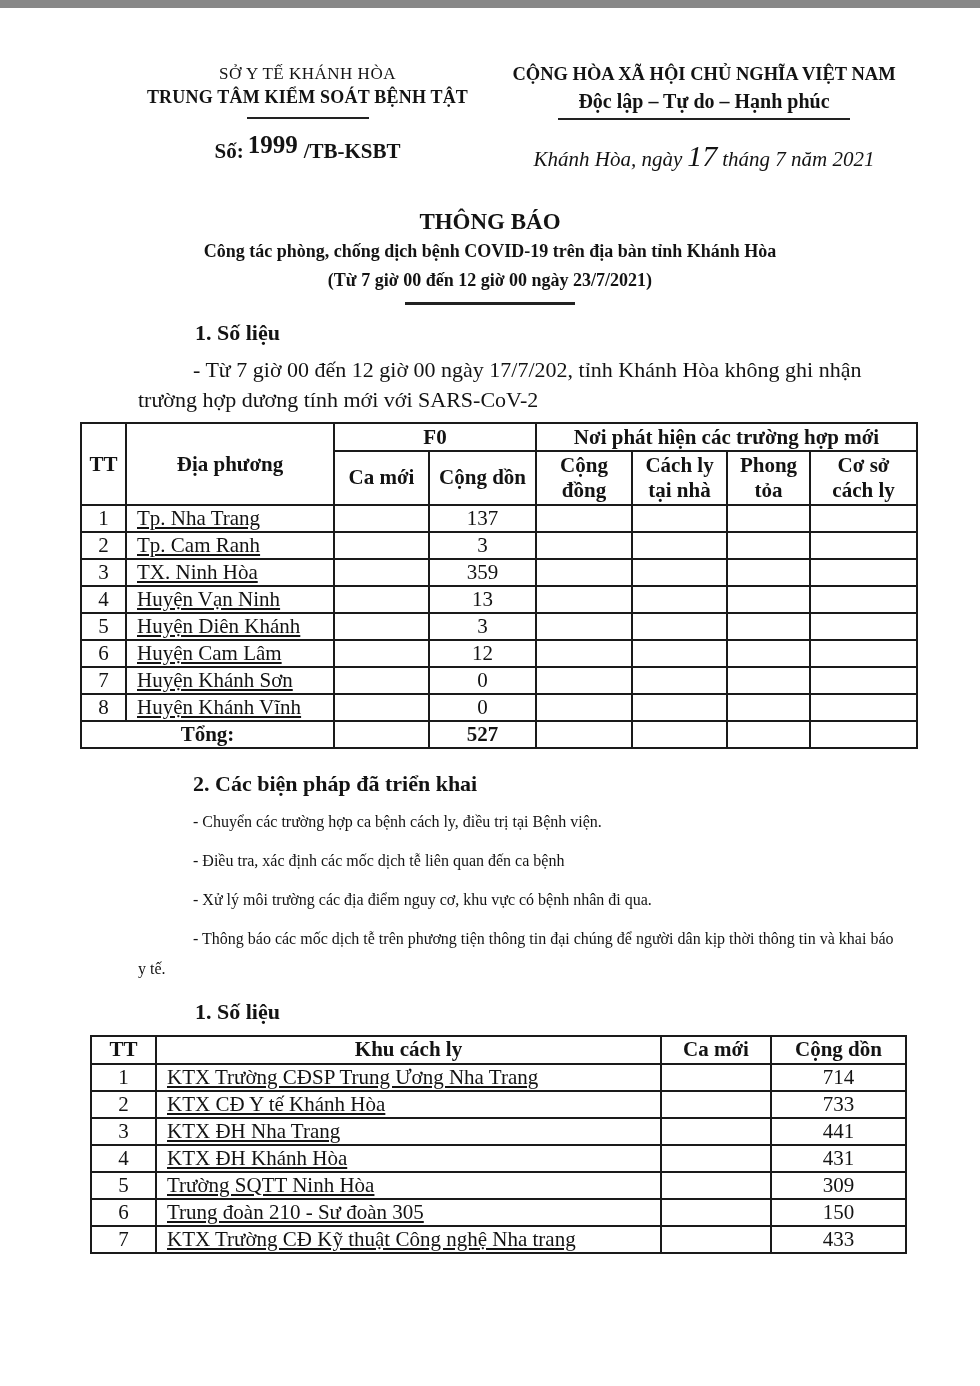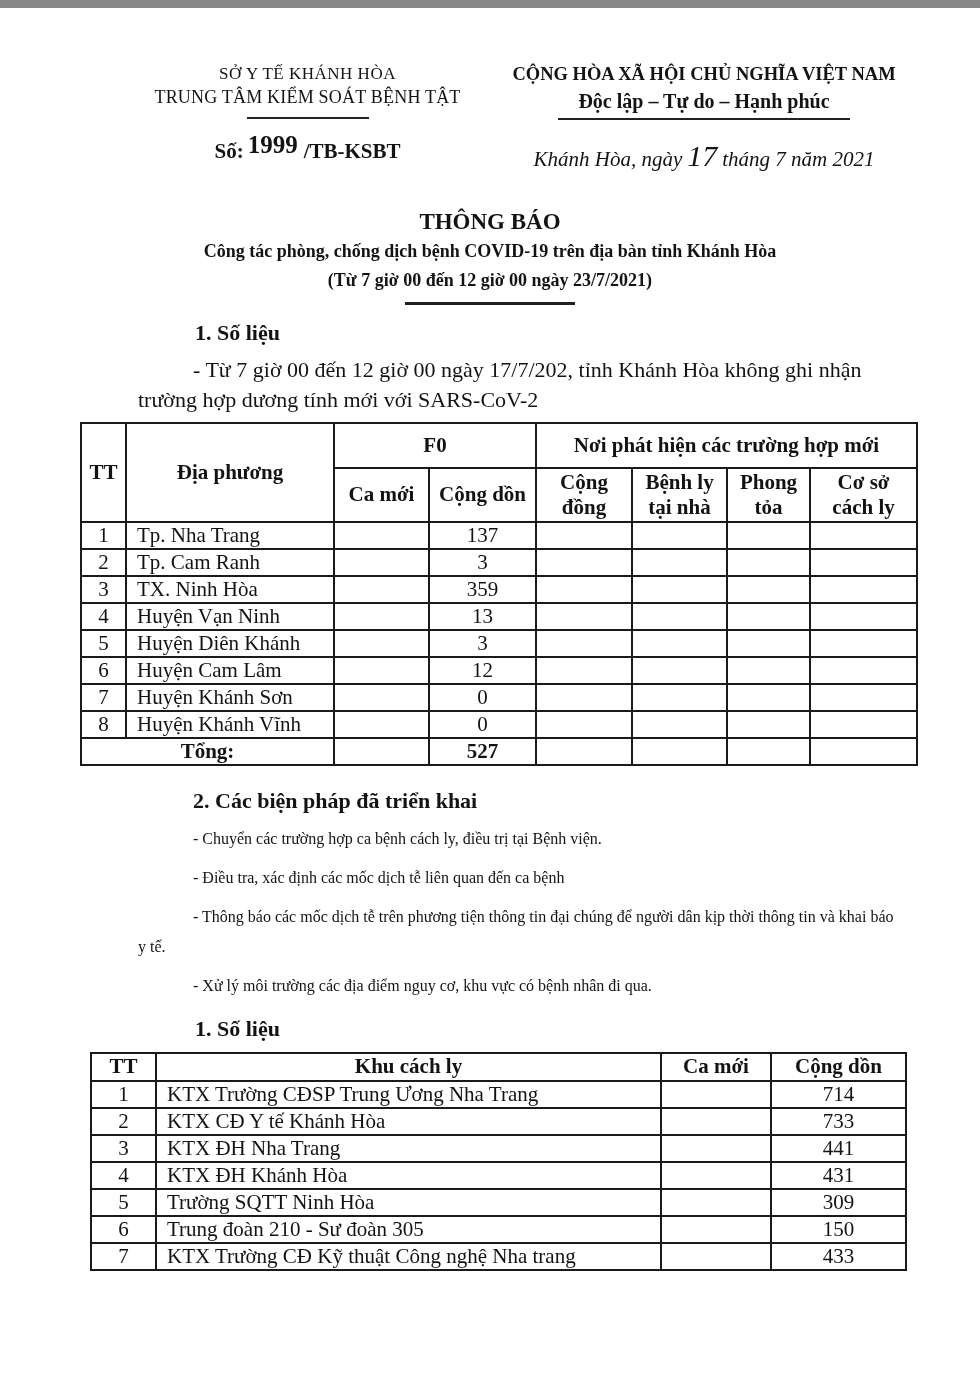--- a/index.html
+++ b/index.html
@@ -6,21 +6,21 @@
   .page{
     width:980px;height:1386px;margin:8px auto;background:#ffffff;
     font-family:"Liberation Serif","DejaVu Serif",serif;color:#131313;
     position:relative;box-sizing:border-box;padding-top:54px;overflow:hidden;
   }
   
   .header{display:flex;align-items:flex-start;}
   .h-left{width:345px;margin-left:135px;text-align:center;}
   .h-right{width:428px;margin-left:10px;text-align:center;}
   .org1{font-size:17px;line-height:23px;letter-spacing:0.5px;}
-  .org2{font-size:18px;line-height:25px;font-weight:normal;letter-spacing:0.2px;}
+  .org2{font-size:18px;line-height:25px;font-weight:bold;letter-spacing:0.2px;}
   .rule-sm{height:2px;background:#222;width:122px;margin:7px auto 0;}
   .doc-no{margin-top:17px;font-size:21px;font-weight:bold;}
   .doc-no .no-val{font-size:25px;position:relative;top:-5px;padding:0 6px 0 4px;}
   .nat1{font-size:18.5px;line-height:24px;font-weight:bold;}
   .nat2{font-size:20px;line-height:26px;font-weight:bold;margin-top:2px;}
   .rule-md{height:2px;background:#222;width:292px;margin:4px auto 0;}
   .date-line{margin-top:19px;font-size:21px;font-style:italic;}
   .date-line .day{font-size:30px;padding:0 5px;}
   
   .title-block{margin-top:34px;text-align:center;}
@@ -31,27 +31,27 @@
   .sec-heading{font-size:22px;font-weight:bold;margin:20px 80px 0 193px;line-height:29px;}
   .sec-sub{font-size:22px;font-weight:bold;margin:13px 80px 0 195px;line-height:29px;}
   .body-p{font-size:22px;line-height:30px;margin:8px 80px 0 138px;text-indent:55px;}
   .measure-p{font-size:16px;line-height:30px;margin:9px 78px 0 138px;text-indent:55px;}
   
   table{border-collapse:collapse;table-layout:fixed;}
   .tbl1{margin:7px 0 0 80px;width:836px;font-size:21px;}
   .tbl2{margin:9px 0 0 90px;width:815px;font-size:21px;}
   th,td{border:2px solid #1a1a1a;padding:0 4px;box-sizing:border-box;overflow:hidden;white-space:nowrap;}
   th{font-weight:bold;text-align:center;}
-  .tbl1 .hrow1 th{height:45px;line-height:24px;}
+  .tbl1 .hrow1 th{height:28px;line-height:24px;}
   .tbl1 .hrow2 th{height:54px;line-height:25px;white-space:normal;}
   .tbl1 td{height:27px;}
   .tbl2 th{height:28px;}
   .tbl2 td{height:27px;}
   td.c{text-align:center;}
-  td.l{text-align:left;padding-left:10px;}
+  td.l{text-align:left;padding-left:10px;text-decoration:underline;}
   .total-label{font-weight:bold;text-align:center;}
   .total-num{font-weight:bold;text-align:center;}
 </style>
 </head>
 <body>
 
 <div class="page">
 
   <div class="header">
     <div class="h-left">
@@ -97,21 +97,21 @@
         <tr class="hrow1">
       <th rowspan="2">TT</th>
       <th rowspan="2">Địa phương</th>
       <th colspan="2">F0</th>
       <th colspan="4">Nơi phát hiện các trường hợp mới</th>
     </tr>
     <tr class="hrow2">
       <th>Ca mới</th>
       <th>Cộng dồn</th>
       <th>Cộng đồng</th>
-      <th>Bệnh ly tại nhà</th>
+      <th>Cách ly tại nhà</th>
       <th>Phong tỏa</th>
       <th>Cơ sở cách ly</th>
     </tr>
     <tr>
       <td class="c">1</td>
       <td class="l">Tp. Nha Trang</td>
       <td class="c"></td>
       <td class="c">137</td>
       <td class="c"></td>
       <td class="c"></td>
@@ -196,22 +196,22 @@
       <td></td>
       <td></td>
       <td></td>
     </tr>
   </tbody>
     </table>
 
   <div class="sec-heading">2. Các biện pháp đã triển khai</div>
   <p class="measure-p">- Chuyển các trường hợp ca bệnh cách ly, điều trị tại Bệnh viện.</p>
   <p class="measure-p">- Điều tra, xác định các mốc dịch tễ liên quan đến ca bệnh</p>
+  <p class="measure-p">- Xử lý môi trường các địa điểm nguy cơ, khu vực có bệnh nhân đi qua.</p>
   <p class="measure-p">- Thông báo các mốc dịch tễ trên phương tiện thông tin đại chúng để người dân kịp thời thông tin và khai báo y tế.</p>
-  <p class="measure-p">- Xử lý môi trường các địa điểm nguy cơ, khu vực có bệnh nhân đi qua.</p>
 
   <div class="sec-sub">1.  Số liệu</div>
 
   <table class="tbl2">
     <colgroup>
       <col style="width:65px">
         <col style="width:505px">
         <col style="width:110px">
         <col style="width:135px">
     </colgroup>

